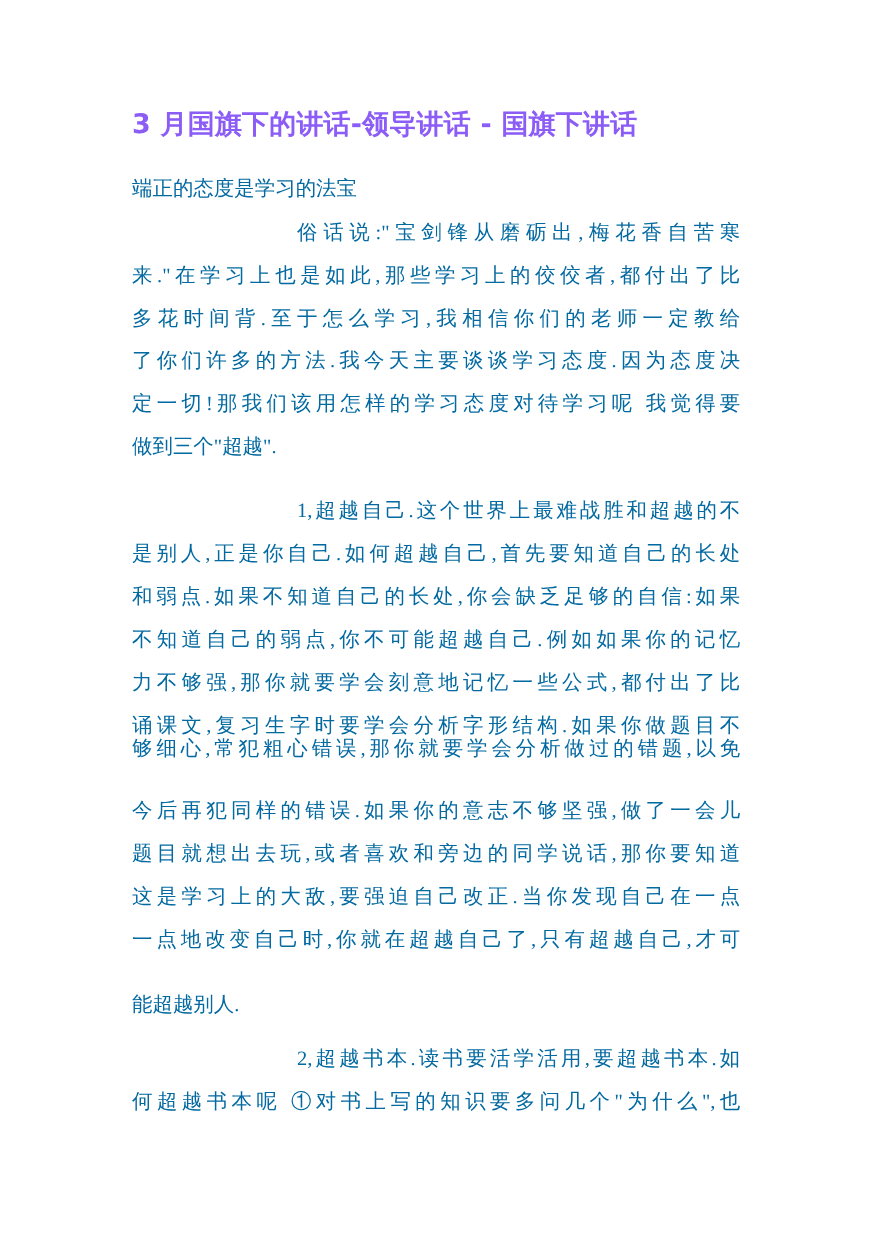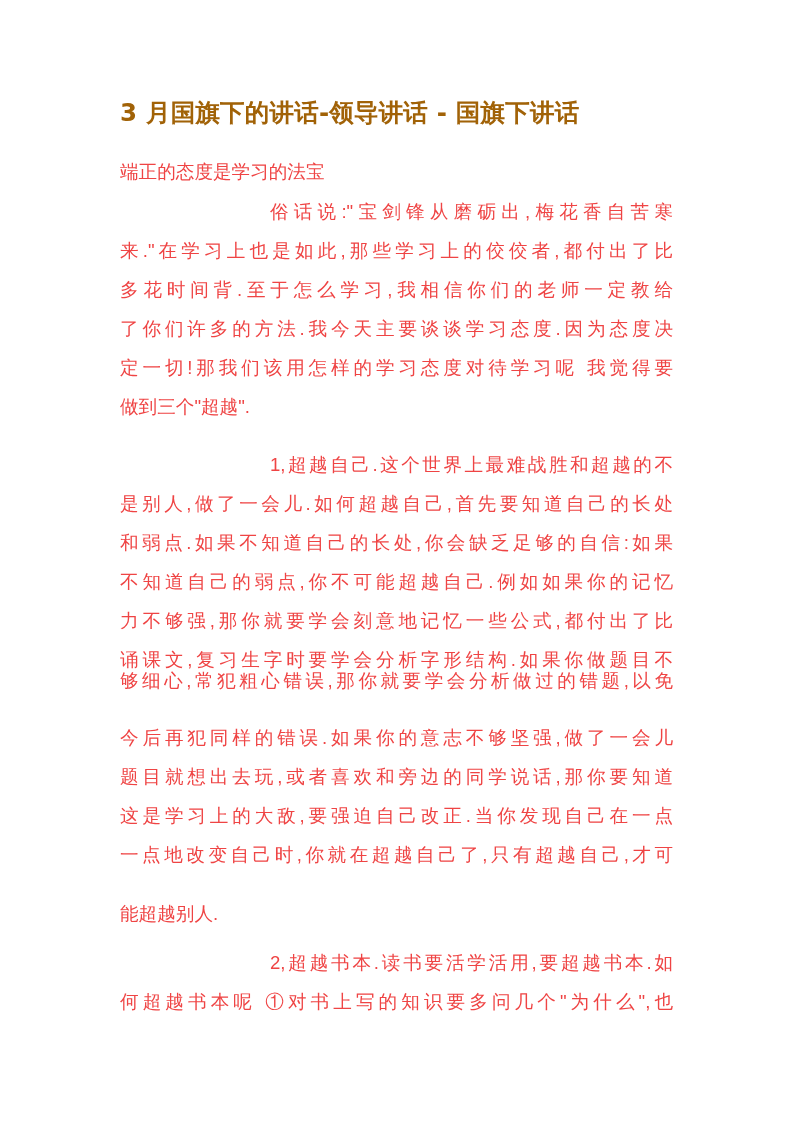--- a/index.html
+++ b/index.html
@@ -1,46 +1,46 @@
 <!DOCTYPE html>
 <html><head>
 <meta charset="utf-8">
 <style>
   html, body { margin: 0; padding: 0; background: #ffffff; }
   body { width: 793px; height: 1122px; position: relative; overflow: hidden; }
   .page { position: absolute; left: 120px; top: 0; width: 553px; }
   .title {
     position: absolute; left: 0; top: 97px; width: 560px; white-space: nowrap;
     font-family: "DejaVu Sans", sans-serif; font-weight: bold; font-size: 24.5px;
-    color: #a16207; letter-spacing: 0.2px; line-height: 32px;
+    color: #8b5cf6; letter-spacing: 0.2px; line-height: 32px;
   }
   .line {
     position: absolute; left: 0; width: 553px; white-space: nowrap;
-    font-family: Liberation Sans, sans-serif; font-size: 18.6px; color: #ef4444;
+    font-family: Liberation Serif, serif; font-size: 18.6px; color: #0369a1;
     line-height: 24px; text-align: justify; text-align-last: justify;
   }
   .line.last { text-align-last: left; }
   .line.indent { left: 150px; width: 403px; }
 </style>
 </head>
 <body>
 
 <div class="page">
   <div class="title">3 月国旗下的讲话-领导讲话 - 国旗下讲话</div>
   <div class="line last" style="top:160px">端正的态度是学习的法宝</div>
 
   <div class="line indent" style="top:200px">俗话说:"宝剑锋从磨砺出,梅花香自苦寒</div>
   <div class="line" style="top:239px">来."在学习上也是如此,那些学习上的佼佼者,都付出了比</div>
   <div class="line" style="top:278px">多花时间背.至于怎么学习,我相信你们的老师一定教给</div>
   <div class="line" style="top:317px">了你们许多的方法.我今天主要谈谈学习态度.因为态度决</div>
   <div class="line" style="top:356px">定一切!那我们该用怎样的学习态度对待学习呢 我觉得要</div>
   <div class="line last" style="top:395px">做到三个"超越".</div>
 
   <div class="line indent" style="top:453px">1,超越自己.这个世界上最难战胜和超越的不</div>
-  <div class="line" style="top:492px">是别人,做了一会儿.如何超越自己,首先要知道自己的长处</div>
+  <div class="line" style="top:492px">是别人,正是你自己.如何超越自己,首先要知道自己的长处</div>
   <div class="line" style="top:531px">和弱点.如果不知道自己的长处,你会缺乏足够的自信:如果</div>
   <div class="line" style="top:570px">不知道自己的弱点,你不可能超越自己.例如如果你的记忆</div>
   <div class="line" style="top:609px">力不够强,那你就要学会刻意地记忆一些公式,都付出了比</div>
   <div class="line" style="top:648px">诵课文,复习生字时要学会分析字形结构.如果你做题目不</div>
   <div class="line" style="top:669px">够细心,常犯粗心错误,那你就要学会分析做过的错题,以免</div>
   <div class="line" style="top:726px">今后再犯同样的错误.如果你的意志不够坚强,做了一会儿</div>
   <div class="line" style="top:765px">题目就想出去玩,或者喜欢和旁边的同学说话,那你要知道</div>
   <div class="line" style="top:804px">这是学习上的大敌,要强迫自己改正.当你发现自己在一点</div>
   <div class="line" style="top:843px">一点地改变自己时,你就在超越自己了,只有超越自己,才可</div>
   <div class="line last" style="top:902px">能超越别人.</div>

